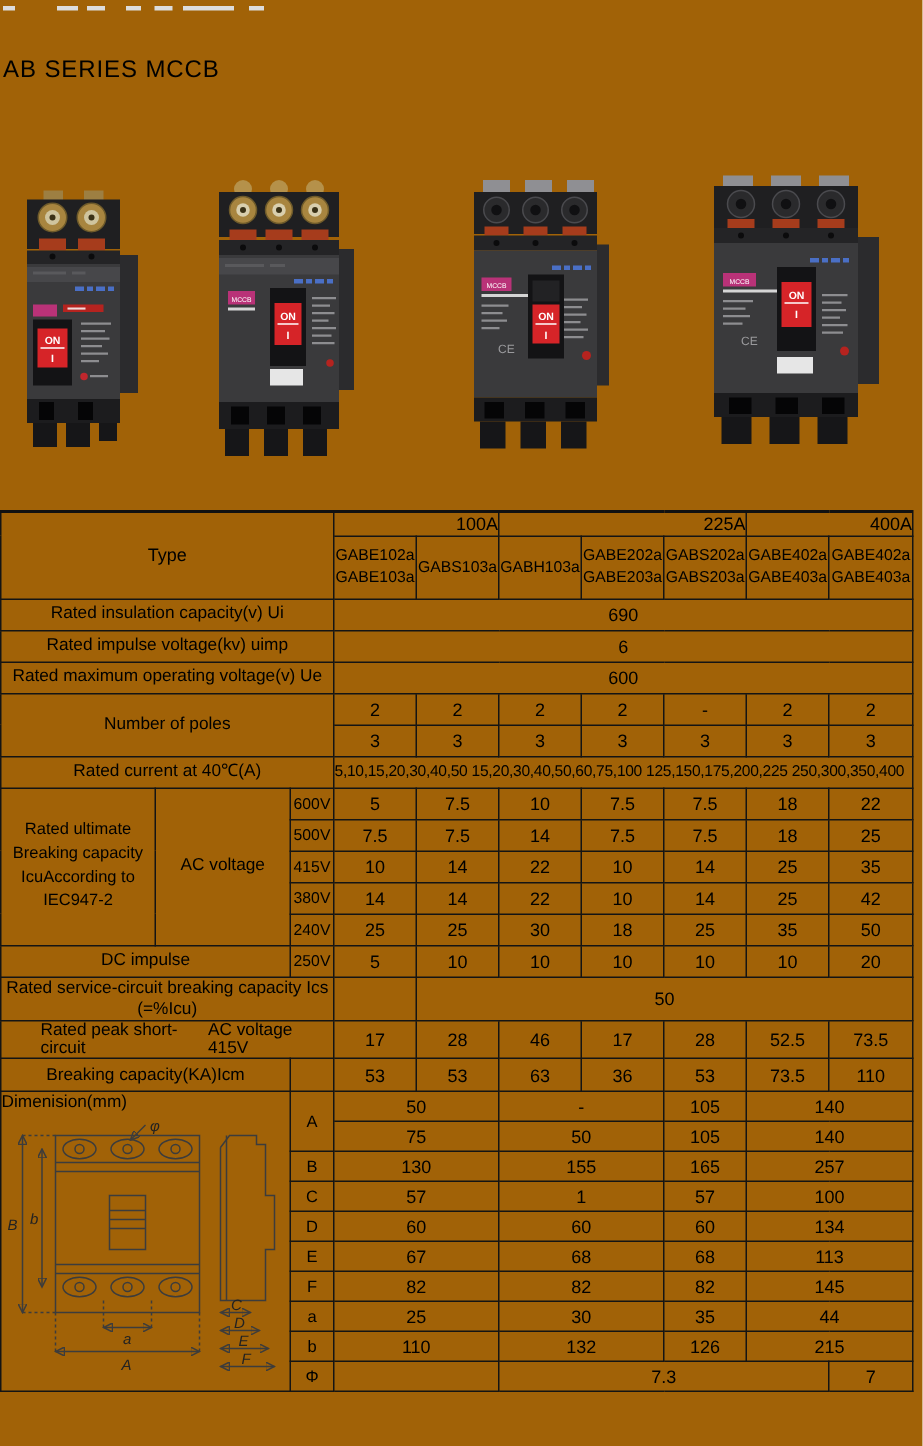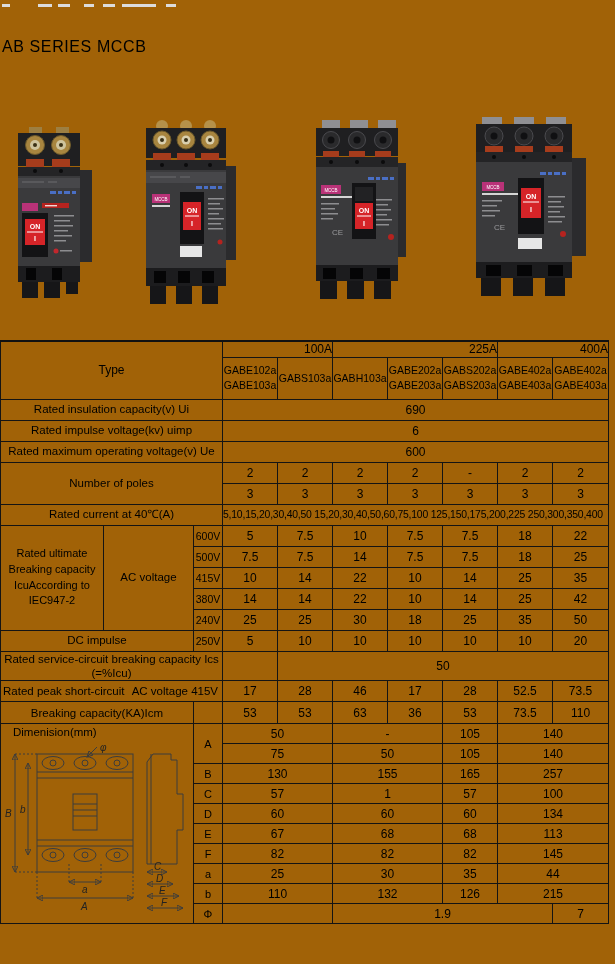--- a/index.html
+++ b/index.html
@@ -22,23 +22,23 @@
   tr.h22{height:22px}tr.h20{height:20px}
   .lbl{text-align:center;padding:0 2px;font-size:11.5px;line-height:1.25;margin-top:40px;}
   .pre{white-space:pre-line;}
   .val{text-align:center;font-size:12px;}
   .typ{text-align:center;font-size:10.5px;white-space:pre-line;line-height:1.4;}
   .grp{text-align:right;font-size:12px;}
   .vlbl{font-size:10.5px;text-align:center;padding:0 0 0 1px;}
   .cur{font-size:10.4px;text-align:left;letter-spacing:-0.2px;}
   .type-lbl{padding-left:62px;font-size:12px;}
   .icu-lbl{font-size:11px;line-height:1.45;}
-  .splitwrap{display:flex;justify-content:space-between;padding:0 4px 0 2px;font-size:11.5px;}
+  .splitwrap{display:flex;justify-content:space-between;padding:0 4px 0 2px;font-size:11.5px;margin-left:24px;}
   .dimcell{vertical-align:top;padding:2px 0 0 2px;}
-  .dim-label{font-size:11.5px;margin-bottom:4px;padding-left:12px;}
+  .dim-label{font-size:11.5px;margin-bottom:4px;}
   .dimletter{text-align:center;font-size:11px;}
 
   svg text{font-family:"Liberation Sans",sans-serif;}
   .draw line,.draw rect,.draw ellipse,.draw path,.draw circle,.draw polyline
        {stroke:#3c3c3c;fill:none;stroke-width:1;}
   .draw text{fill:#222;font-size:10px;stroke:none;}
   .draw .dimtxt{font-style:italic;}
 </style>
 </head>
 <body>
@@ -627,19 +627,19 @@
     <tr class="h20">
       <td class="dimletter">b</td>
       <td colspan="2" class="val">110</td>
       <td colspan="2" class="val">132</td>
       <td class="val">126</td>
       <td colspan="2" class="val">215</td>
     </tr>
     <tr class="h20">
       <td class="dimletter">Φ</td>
       <td colspan="2"></td>
-      <td colspan="4" class="val">1.9</td>
+      <td colspan="4" class="val">7.3</td>
       <td class="val">7</td>
     </tr>
   </tbody>
     </table>
 
 </div>
 
 </body></html>

